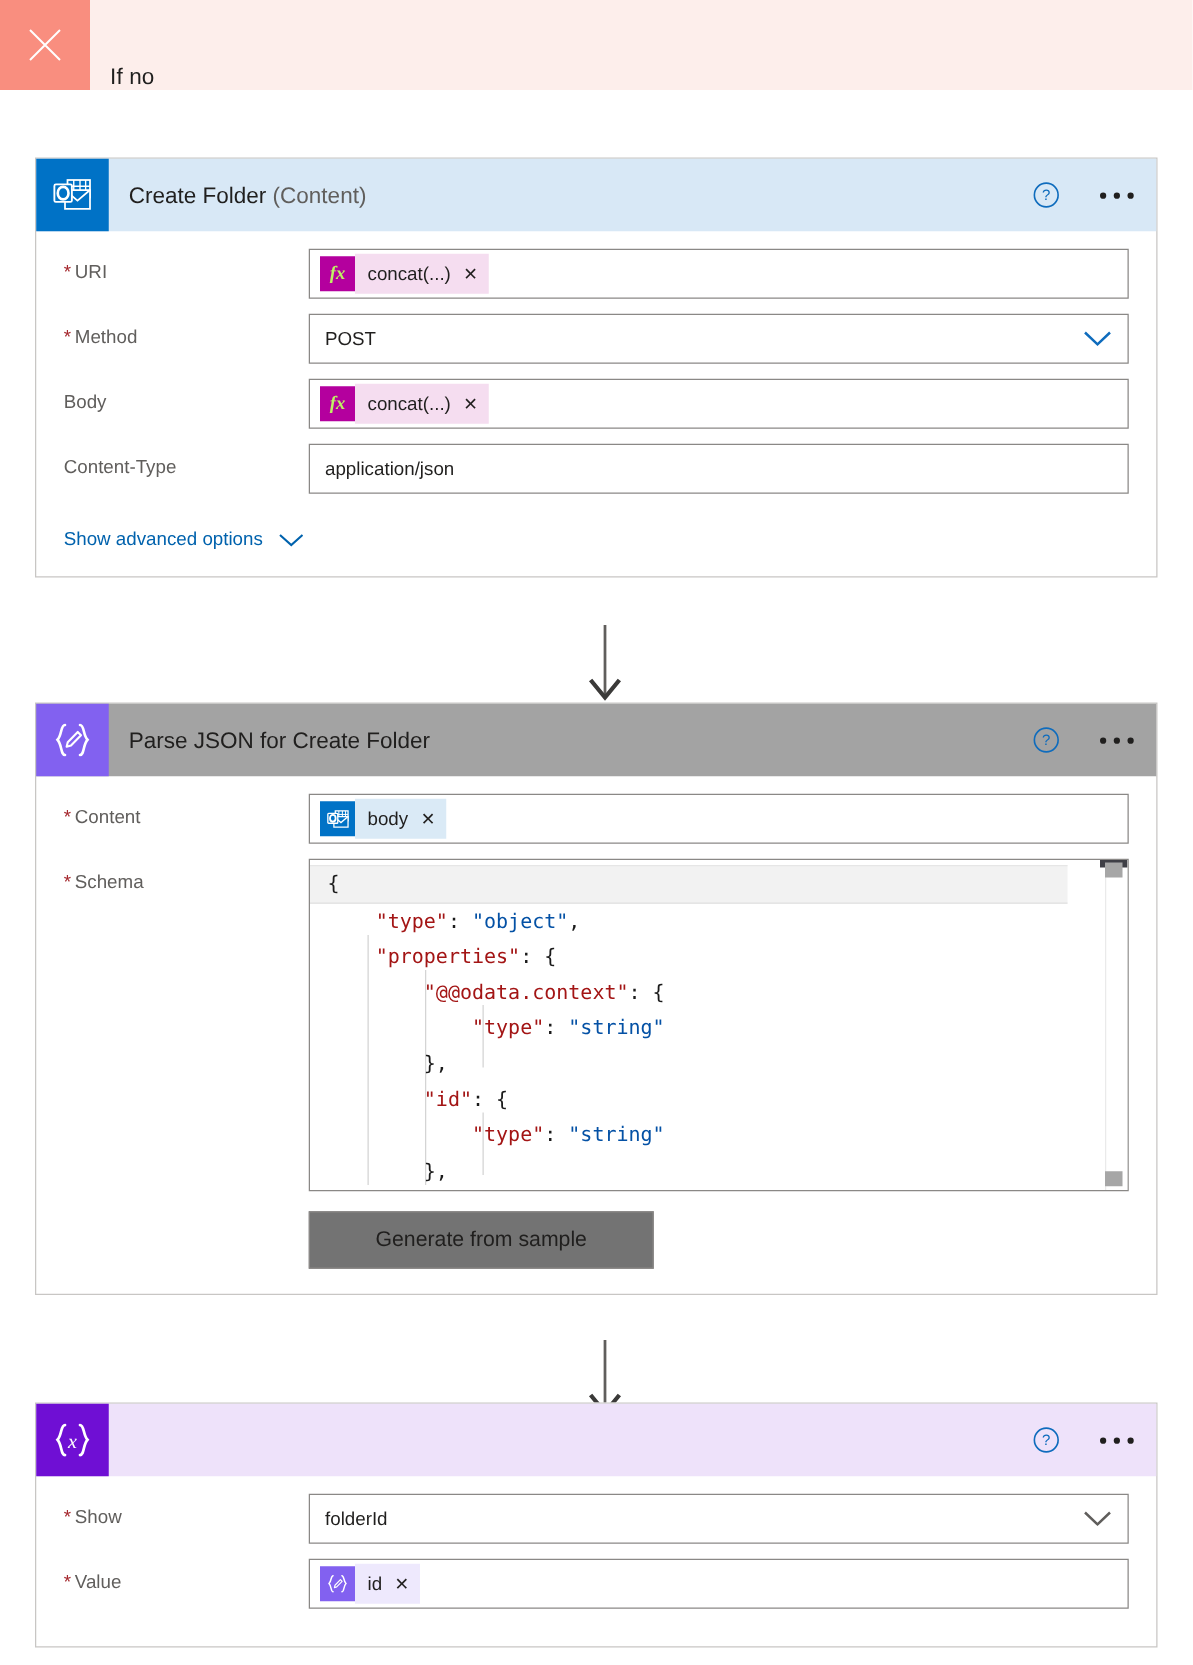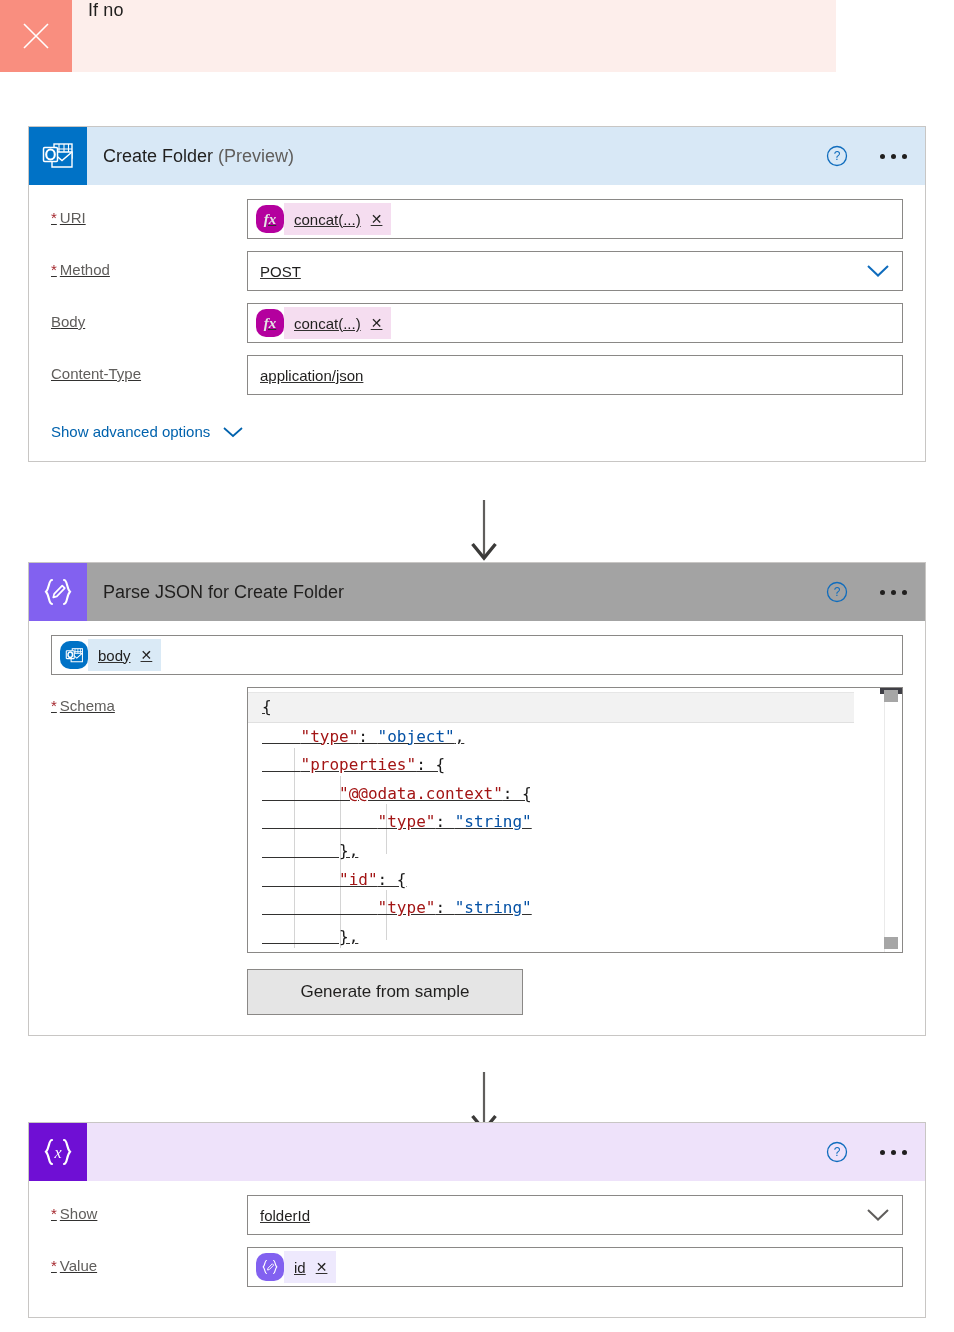--- a/index.html
+++ b/index.html
@@ -12,24 +12,24 @@
     font-family: "Liberation Sans", "DejaVu Sans", sans-serif;
     color: #323130;
     overflow: hidden;
     position: relative;
   }
 
   
   .ifno-bar {
     position: absolute;
     left: 0; top: 0;
-    width: 836px; height: 72px;
+    width: 954px; height: 72px;
     background: #fdeeeb;
     display: flex;
-    align-items: flex-start;
+    align-items: flex-end;
   }
   .ifno-x {
     width: 72px; height: 72px;
     background: #f98e7f;
     flex: 0 0 72px;
     position: relative;
   }
   .ifno-x svg { position: absolute; left: 22px; top: 22px; }
   .ifno-title {
     font-size: 18px;
@@ -92,21 +92,21 @@
   
   .head-outlook { background: #d8e8f6; }
   .head-parse   { background: #a3a3a3; }
   .head-setvar  { background: #eee2fa; }
 
   .ico-outlook { background: #0072c6; }
   .ico-parse   { background: #8261f0; }
   .ico-setvar  { background: #6f0fd4; }
 
   
-  .card-body { padding: 14px 22px 20px 22px; text-decoration: underline; }
+  .card-body { padding: 14px 22px 20px 22px; }
   .row {
     display: flex;
     align-items: flex-start;
     margin-bottom: 12px;
     min-height: 40px;
   }
   .row:last-child { margin-bottom: 0; }
   .lbl {
     width: 196px;
     flex: 0 0 196px;
@@ -143,22 +143,21 @@
     display: inline-flex;
     align-items: center;
     height: 28px;
     font-size: 15px;
     margin: 0 2px;
   }
   .chip-ico {
     width: 28px; height: 28px;
     flex: 0 0 28px;
     display: flex; align-items: center; justify-content: center;
-    color: #e5e5e5;
-    border-radius: 10px;
+    color: #bef264;
   }
   .chip-txt {
     display: flex; align-items: center; gap: 10px;
     padding: 0 9px 0 10px;
     height: 32px;
     color: #201f1e;
   }
   .chip-x {
     font-size: 14px; line-height: 1;
     color: #201f1e; cursor: pointer;
@@ -232,21 +231,21 @@
     width: 14px; height: 12px; background: #a6a6a6;
   }
 
   .btn {
     display: inline-flex;
     align-items: center; justify-content: center;
     height: 46px;
     min-width: 276px;
     padding: 0 32px;
     border: 1px solid #8a8886;
-    background: #e5e5e5;
+    background: #737373;
     font-size: 17px;
     color: #201f1e;
     cursor: pointer;
     margin-top: 16px;
   }
 
   
   .arrow {
     position: absolute;
     left: 470px;
@@ -275,21 +274,21 @@
           <rect x="12" y="3" width="18" height="14" fill="none" stroke="#fff" stroke-width="1.4"></rect>
           <path d="M12 8 H30 M12 12.6 H30 M17 3 V17 M22 3 V17 M26.5 3 V17" stroke="#fff" stroke-width="1.1" fill="none"></path>
           <path d="M10 11 H30 V26 H10 Z" fill="#0072c6" stroke="#fff" stroke-width="1.4"></path>
           <path d="M10 11 L20 19.5 L30 11" fill="none" stroke="#fff" stroke-width="1.4"></path>
           <rect x="1.5" y="6.5" width="14" height="14" rx="1.2" fill="#0072c6" stroke="#fff" stroke-width="1.5"></rect>
           <ellipse cx="8.5" cy="13.5" rx="4.3" ry="5" fill="none" stroke="#fff" stroke-width="2.1"></ellipse>
         </svg>
       </div>
       <div class="card-title">
         <span>Create Folder</span>
-        <span class="muted">(Preview)</span>
+        <span class="muted">(Content)</span>
       </div>
       <div class="head-actions">
         <svg class="help-icon" viewBox="0 0 22 22">
           <circle cx="11" cy="11" r="9.5" fill="none" stroke="#0f6cbd" stroke-width="1.3"></circle>
           <text x="11" y="15.4" font-size="12" fill="#0f6cbd" text-anchor="middle" font-family="Liberation Sans, sans-serif">?</text>
         </svg>
         <span class="ellipsis">
           <i></i>
           <i></i>
           <i></i>
@@ -395,20 +394,23 @@
           <i></i>
           <i></i>
           <i></i>
         </span>
       </div>
     </div>
 
     <div class="card-body">
 
       <div class="row">
+        <div class="lbl">
+          <span class="req">*</span><span>Content</span>
+        </div>
         <div class="ctrl">
           <div class="field token-host">
             <span class="chip chip-olk">
               <span class="chip-ico">
                 <svg width="19" height="17" viewBox="0 0 32 30">
                   <rect x="12" y="3" width="18" height="14" fill="none" stroke="#fff" stroke-width="1.8"></rect>
                   <path d="M12 8 H30 M12 12.6 H30 M17 3 V17 M22 3 V17 M26.5 3 V17" stroke="#fff" stroke-width="1.4" fill="none"></path>
                   <path d="M10 11 H30 V26 H10 Z" fill="#0072c6" stroke="#fff" stroke-width="1.8"></path>
                   <path d="M10 11 L20 19.5 L30 11" fill="none" stroke="#fff" stroke-width="1.8"></path>
                   <rect x="1.5" y="6.5" width="14" height="14" rx="1.2" fill="#0072c6" stroke="#fff" stroke-width="1.9"></rect>

